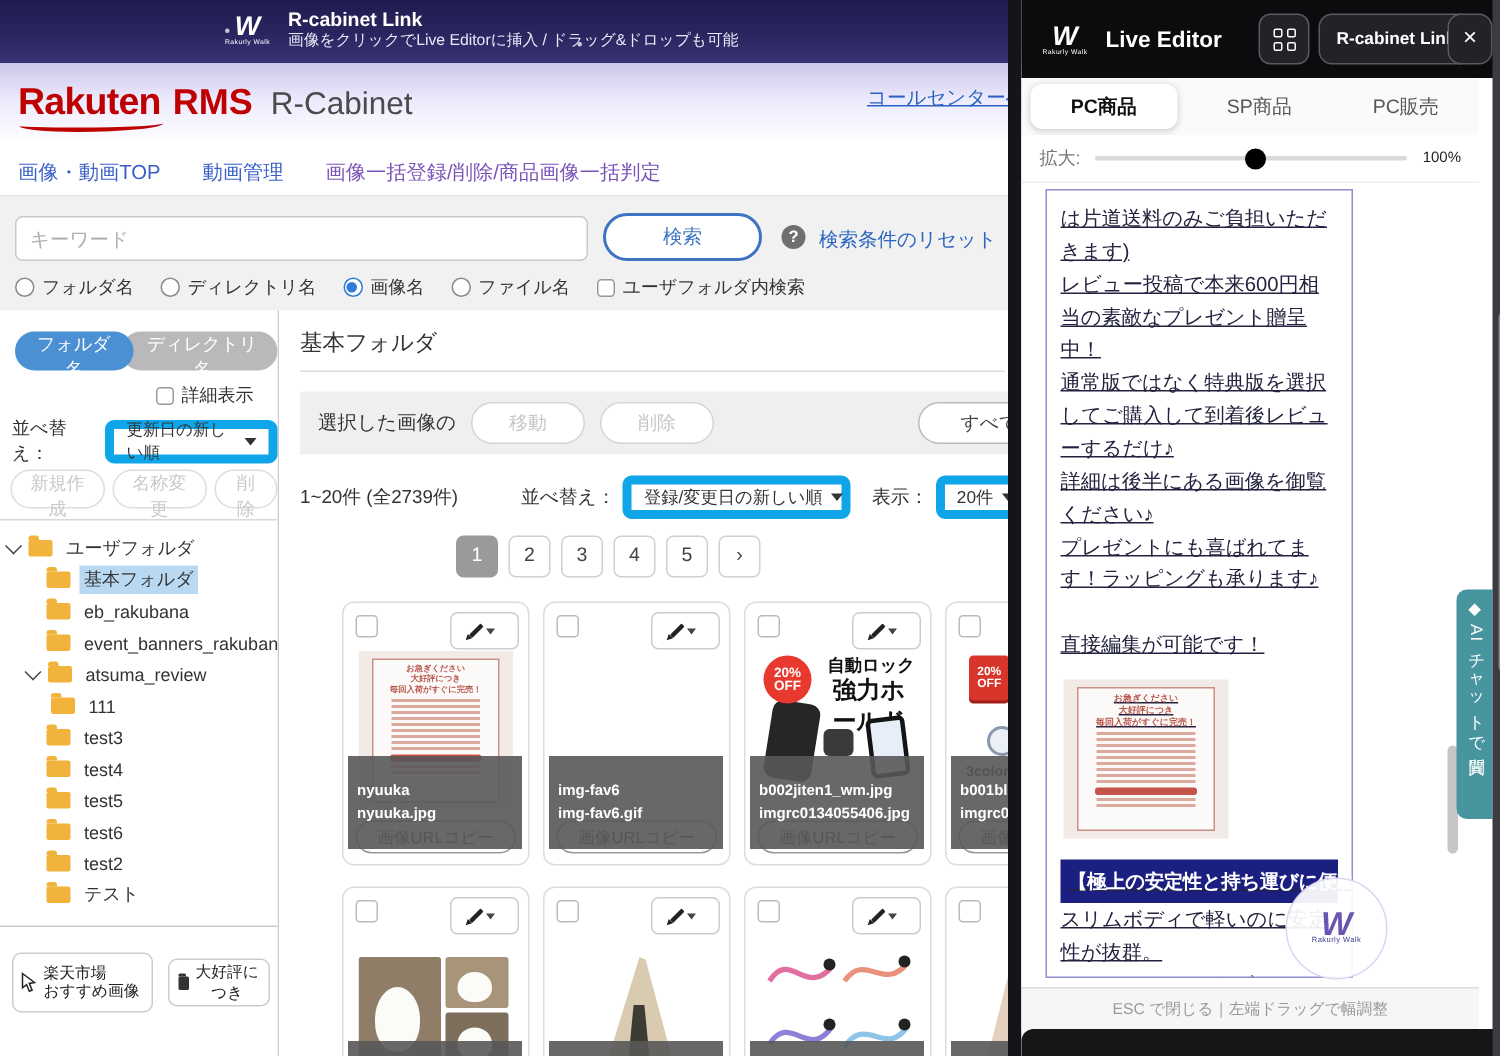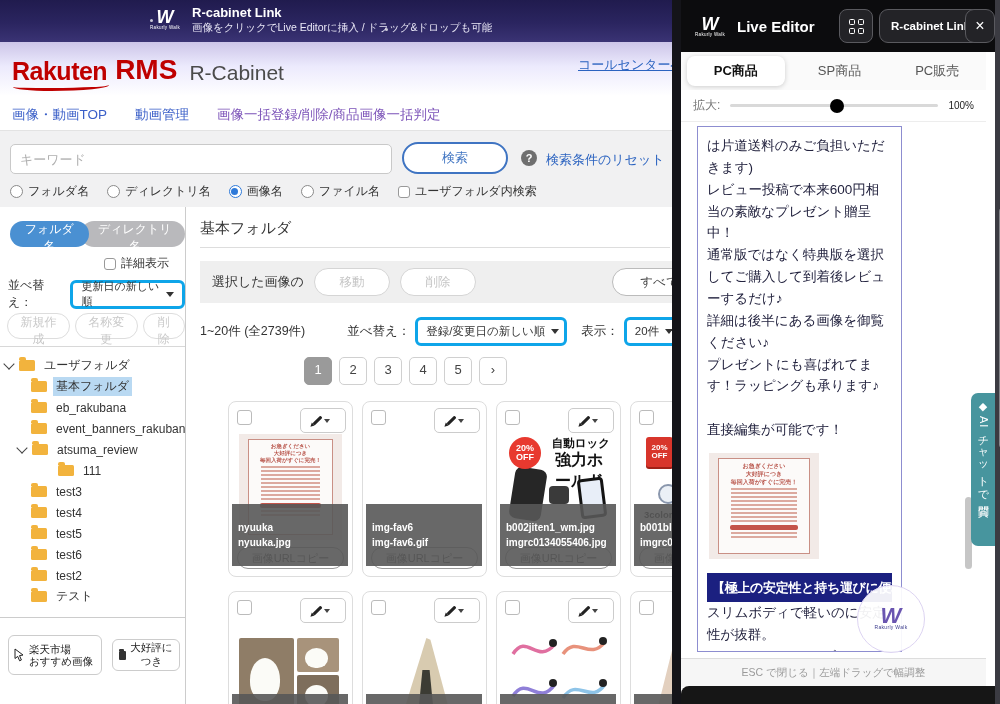--- a/index.html
+++ b/index.html
@@ -15,21 +15,21 @@
   .promo-title{font-size:13px;font-weight:bold;line-height:15px;}
   .promo-sub{font-size:10.5px;color:#e9e7f6;line-height:14px;}
   .star{position:absolute;width:3px;height:3px;border-radius:50%;background:rgba(255,255,255,.75);}
   
   .rmshead{position:absolute;left:0;top:42px;width:100%;height:54px;
     background:linear-gradient(180deg,#ccc5e8 0%,#eceafd 45%,#ffffff 100%);}
   .rlogo{position:absolute;left:12px;top:12px;display:flex;align-items:flex-end;gap:8px;}
   .rword{position:relative;font-weight:900;font-size:25px;color:#bf0000;letter-spacing:-.5px;}
   .rword .swoosh{position:absolute;left:1px;bottom:-5px;width:96px;height:7px;
     border-bottom:3px solid #bf0000;border-radius:0 0 60% 40%;}
-  .rms{font-weight:900;font-size:28px;color:#bf0000;}
+  .rms{font-weight:900;font-size:24px;color:#bf0000;}
   .rcab{font-size:21px;color:#4b4b4b;padding-left:4px;padding-bottom:1px;}
   .callcenter{position:absolute;left:578px;top:14px;font-size:13px;color:#2b63c0;white-space:nowrap;}
   
   .nav{position:absolute;left:0;top:96px;width:672px;height:34px;background:#fff;
     display:flex;gap:28px;padding:10px 0 0 12px;box-sizing:border-box;}
   .nav a{font-size:13.5px;text-decoration:none;white-space:nowrap;}
   .nav .blue{color:#3a5fc8;}
   .nav .purple{color:#7b52b8;}
   
   .search{position:absolute;left:0;top:130px;width:672px;height:77px;background:#f1f1f2;
@@ -50,38 +50,38 @@
   .cbx{width:12px;height:12px;border:1.5px solid #999;border-radius:3px;background:#fff;box-sizing:border-box;}
   
   .vdiv{position:absolute;left:185px;top:207px;bottom:0;width:1px;background:#ccc;}
   .sidebar{position:absolute;left:0;top:207px;width:185px;bottom:0;background:#fff;font-size:12px;}
   .tgl{position:absolute;left:10px;top:14px;display:flex;}
   .tglb{height:26px;border-radius:13px;color:#fff;font-size:12px;border:none;padding:0 12px;cursor:pointer;}
   .tglb.folder{background:#4a90d2;z-index:2;}
   .tglb.dir{background:#b9b9bc;margin-left:-8px;padding-left:16px;}
   .detailrow{position:absolute;left:104px;top:48px;display:flex;align-items:center;gap:5px;}
   .sortrow{position:absolute;left:8px;top:70px;display:flex;align-items:center;gap:4px;}
-  .sel{display:flex;align-items:center;justify-content:space-between;border:3px solid #0ea5e9;
+  .sel{display:flex;align-items:center;justify-content:space-between;border:6px solid #0ea5e9;
     border-radius:6px;background:#fff;padding:0 8px;height:29px;box-sizing:border-box;cursor:pointer;}
   .caret{width:0;height:0;border:4px solid transparent;border-top:5px solid #333;margin-top:4px;margin-left:6px;}
   .acts{position:absolute;left:7px;top:106px;display:flex;gap:5px;}
   .pill-dis{height:26px;border-radius:13px;border:1px solid #ddd;background:#fff;color:#c9c9c9;
     font-size:12px;padding:0 10px;cursor:default;}
   .sdiv{position:absolute;left:0;top:139px;width:185px;height:1px;background:#d8d8d8;}
   .tree{position:absolute;left:0;top:148px;width:185px;}
   .trow{display:flex;align-items:center;height:21px;cursor:pointer;}
   .chev{width:7px;height:7px;border-left:1.8px solid #444;border-bottom:1.8px solid #444;
     transform:rotate(-45deg);margin:-3px 6px 0 0;}
   .fico{width:16px;height:11px;background:#f2b33d;border-radius:1.5px;position:relative;margin-right:6px;flex:none;}
   .fico::before{content:"";position:absolute;top:-3px;left:0;width:7px;height:3px;background:#f2b33d;border-radius:2px 2px 0 0;}
   .tlabel{font-size:12px;color:#333;white-space:nowrap;padding:1px 3px;}
   .trow.sel0{padding-left:5px;}
   .trow.d1{padding-left:31px;}
   .trow.d1c{padding-left:18px;}
-  .trow.d2{padding-left:58px;}
+  .trow.d2{padding-left:34px;}
   .trow.selected .tlabel{background:#b9d9f2;}
   .sfline{position:absolute;left:0;top:410px;width:185px;height:1px;background:#ccc;}
   .rbtn{position:absolute;left:8px;top:428px;width:94px;height:40px;border:1px solid #ccc;border-radius:6px;
     background:#fff;display:flex;align-items:center;gap:4px;padding:0 4px;box-sizing:border-box;cursor:pointer;}
   .rbtn .txt{font-size:10.5px;line-height:12px;color:#222;text-align:left;}
   .cursorico{width:12px;height:14px;flex:none;}
   .dbtn{position:absolute;left:112px;top:432px;width:68px;height:32px;border:1px solid #ccc;border-radius:6px;
     background:#fff;display:flex;align-items:center;justify-content:center;gap:4px;font-size:10.5px;color:#222;cursor:pointer;}
   .dfico{width:10px;height:9px;background:#333;border-radius:1px;position:relative;}
   .dfico::before{content:"";position:absolute;top:-2px;left:0;width:5px;height:2px;background:#333;border-radius:1px 1px 0 0;}
@@ -173,21 +173,21 @@
   .ptab.on{background:#fff;font-weight:bold;color:#111;border-radius:8px;margin:0 6px;
     box-shadow:0 1px 5px rgba(0,0,0,.18);}
   .zoomrow{position:absolute;left:0;top:90px;right:14px;height:32px;background:#fff;border-bottom:1px solid #ededed;
     display:flex;align-items:center;padding:0 12px;box-sizing:border-box;gap:10px;}
   .zlabel{font-size:12px;color:#777;}
   .ztrack{flex:1;height:3px;background:#d9d9d9;border-radius:2px;position:relative;cursor:pointer;}
   .zthumb{position:absolute;left:48%;top:-5.5px;width:14px;height:14px;background:#000;border-radius:50%;}
   .zval{font-size:10px;color:#222;}
   .pcontent{position:absolute;left:0;top:122px;right:14px;bottom:46px;background:#fff;overflow:hidden;}
   .ebox{position:absolute;left:16px;top:4px;width:205px;bottom:6px;border:1px solid #8d8dd0;
-    padding:8px 9px;box-sizing:border-box;overflow:hidden;color:#23233f;font-size:13.5px;line-height:1.62;}
+    padding:8px 9px;box-sizing:border-box;overflow:hidden;color:#23233f;font-size:13.5px;line-height:1.62;text-decoration:underline;}
   .eimg{width:110px;height:106px;margin:12px 0 4px 2px;}
   .eimg .ndt{font-size:6px;line-height:8px;}
   .ehead{margin-top:14px;background:#1b2080;color:#fff;font-size:13px;font-weight:bold;
     padding:4px 5px;letter-spacing:-.3px;white-space:nowrap;}
   .egap{height:22px;}
   .pscroll{position:absolute;left:284px;top:497px;width:7px;height:72px;background:#c6c6c6;border-radius:4px;}
   .aitab{position:absolute;left:290px;top:393px;width:24px;height:153px;background:#47959e;
     border-radius:7px 0 0 7px;color:#fff;display:flex;flex-direction:column;align-items:center;
     padding-top:7px;box-sizing:border-box;cursor:pointer;}
   .aiico{font-size:11px;line-height:12px;}

